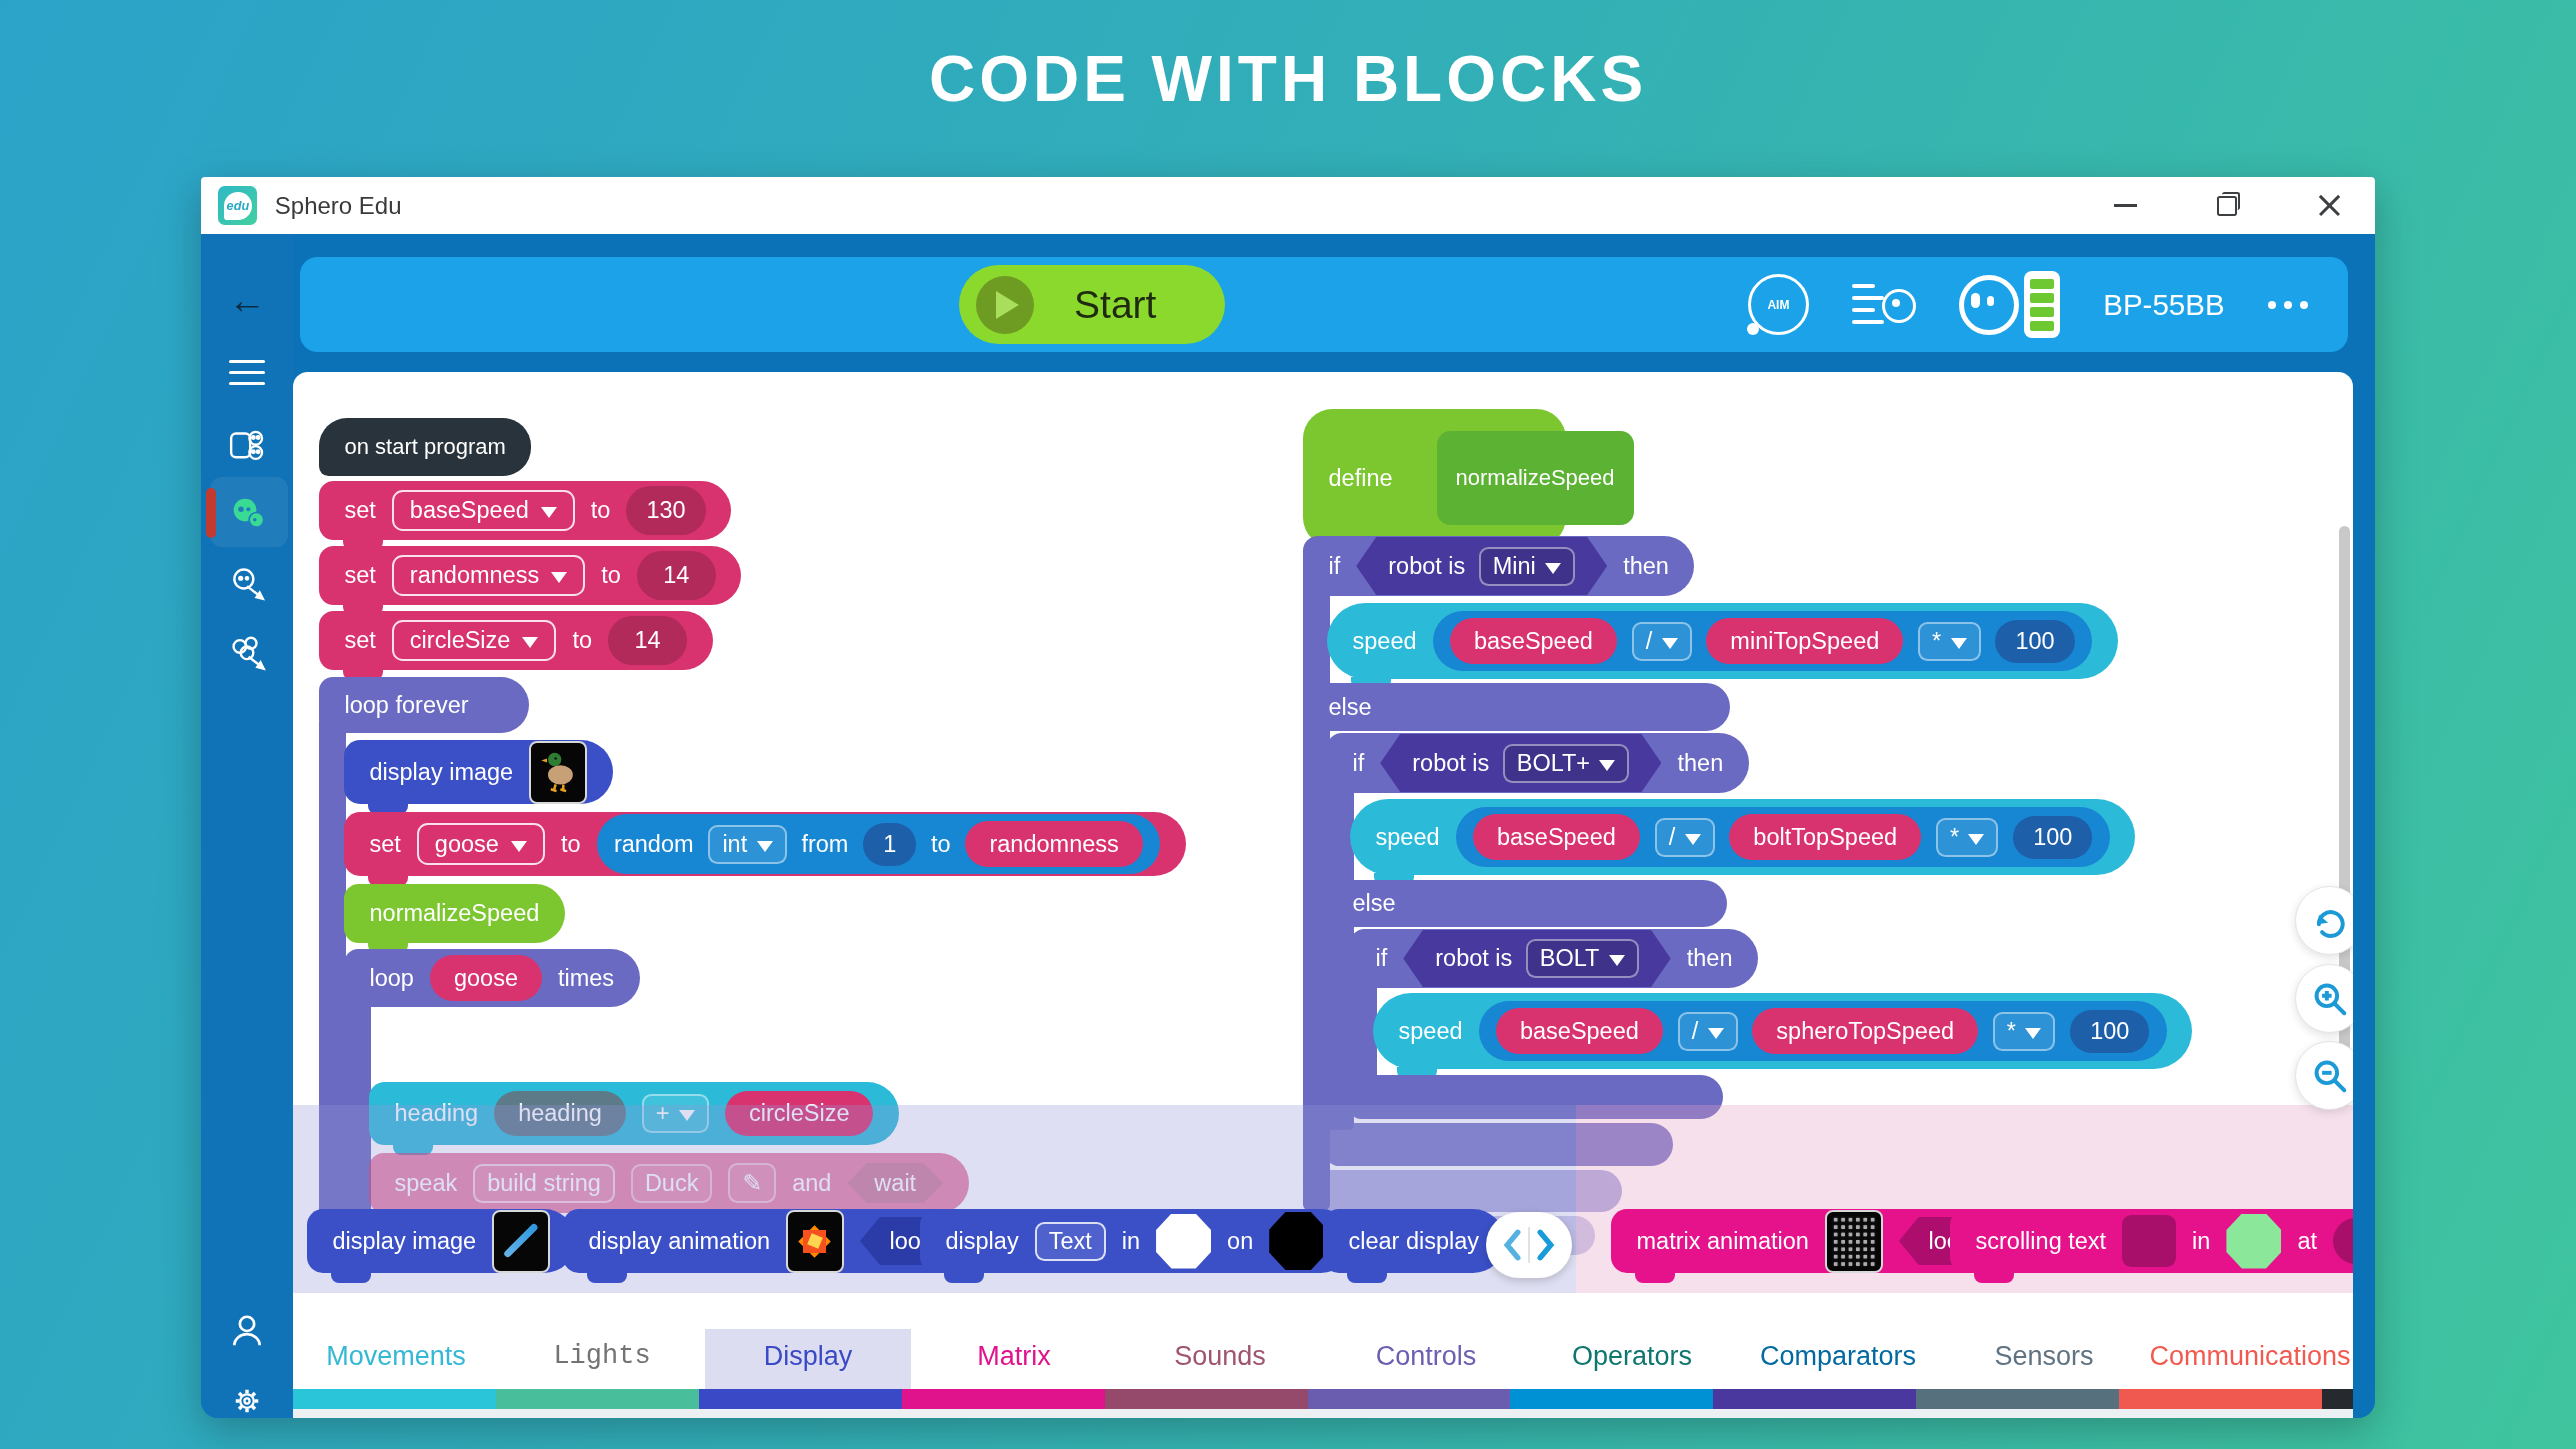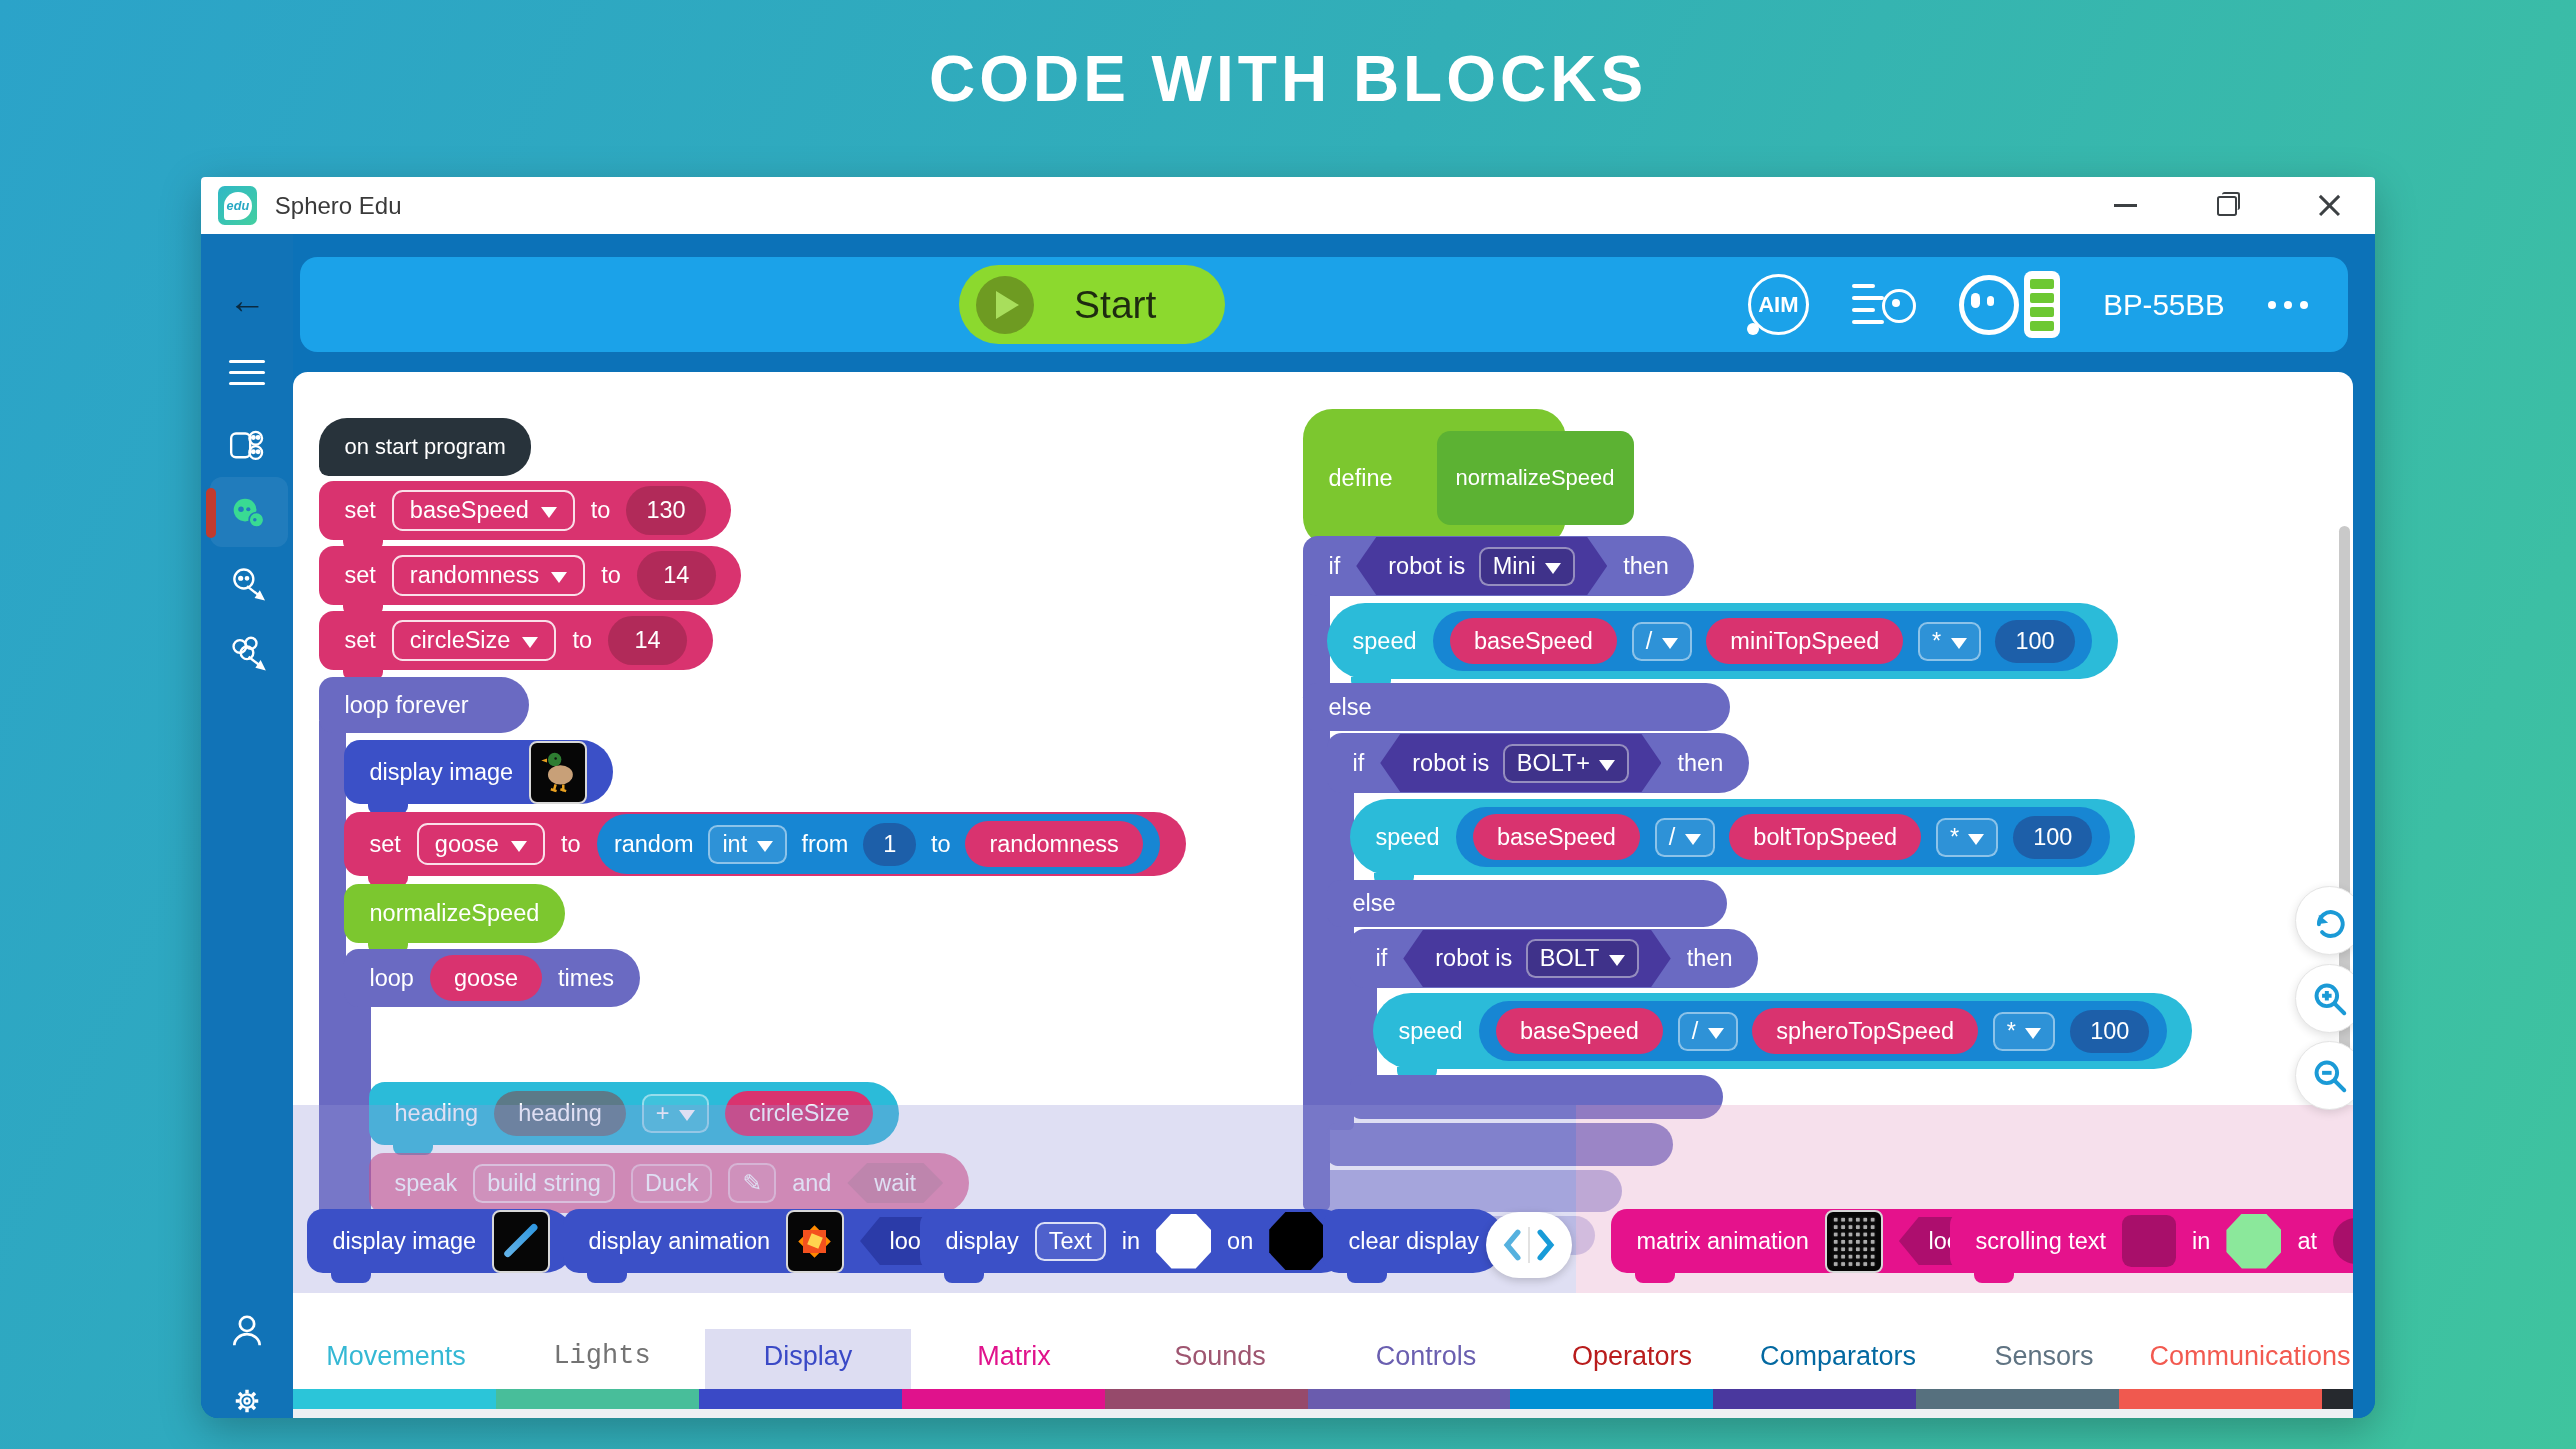--- a/index.html
+++ b/index.html
@@ -35,21 +35,21 @@
   
   .toolrow{height:138px;position:relative;}
   .toolbar{position:absolute;left:6.7px;right:5.4px;top:23px;height:95px;background:#1BA2E9;border-radius:17.4px;
     display:flex;align-items:center;padding-left:8px;}
   .start-btn{position:absolute;left:659px;top:8px;width:266px;height:79px;background:#8CD92E;border-radius:40px;
     display:flex;align-items:center;gap:40px;padding-left:17.4px;box-sizing:border-box;cursor:pointer;}
   .play-circ{width:58px;height:58px;border-radius:50%;background:#6E9B22;display:flex;align-items:center;justify-content:center;}
   .play-tri{width:0;height:0;border-top:14.8px solid transparent;border-bottom:14.8px solid transparent;border-left:23px solid #A8DE5C;margin-left:5.4px;}
   .start-lbl{font-size:39px;color:#1E2B10;}
   .tb-right{position:absolute;right:40px;top:0;height:95px;display:flex;align-items:center;gap:43px;color:#fff;}
-  .aim{width:55px;height:55px;border:3.4px solid #fff;border-radius:50%;display:flex;align-items:center;justify-content:center;position:relative;font-size:22px;font-weight:700;}
+  .aim{width:55px;height:55px;border:3.4px solid #fff;border-radius:50%;display:flex;align-items:center;justify-content:center;position:relative;font-size:12px;font-weight:700;}
   .aim::after{content:"";position:absolute;left:-4px;bottom:-2.7px;width:12px;height:12px;border-radius:50%;background:#fff;}
   .gaug{position:relative;width:64px;height:55px;}
   .gaug i{position:absolute;left:0;height:4px;background:#fff;border-radius:2px;}
   .gaug i:nth-child(1){top:6.7px;width:23px;} .gaug i:nth-child(2){top:19px;width:32px;}
   .gaug i:nth-child(3){top:31px;width:23px;} .gaug i:nth-child(4){top:43px;width:32px;}
   .gaug b{position:absolute;right:0;top:12px;width:28px;height:28px;border:3.4px solid #fff;border-radius:50%;}
   .gaug b::after{content:"";position:absolute;left:6.7px;top:6.7px;width:8px;height:8px;background:#fff;border-radius:50%;}
   .botbat{display:flex;align-items:center;gap:5.4px;}
   .bot{width:50px;height:50px;border:5.4px solid #fff;border-radius:50%;position:relative;}
   .bot::before{content:"";position:absolute;left:6.7px;top:13.4px;width:9.4px;height:14.8px;background:#fff;border-radius:5.4px;}
@@ -560,21 +560,21 @@
           </div>
         <div class="tab" style="color: rgb(224, 19, 140);">
             <span>Matrix</span>
           </div>
         <div class="tab" style="color: rgb(158, 85, 112);">
             <span>Sounds</span>
           </div>
         <div class="tab" style="color: rgb(106, 95, 176);">
             <span>Controls</span>
           </div>
-        <div class="tab" style="color: #b91c1c;">
+        <div class="tab" style="color: #0f766e;">
             <span>Operators</span>
           </div>
         <div class="tab" style="color: #0369a1;">
             <span>Comparators</span>
           </div>
         <div class="tab" style="color: rgb(95, 115, 130);">
             <span>Sensors</span>
           </div>
         <div class="tab" style="color: rgb(242, 90, 80);">
             <span>Communications</span>

